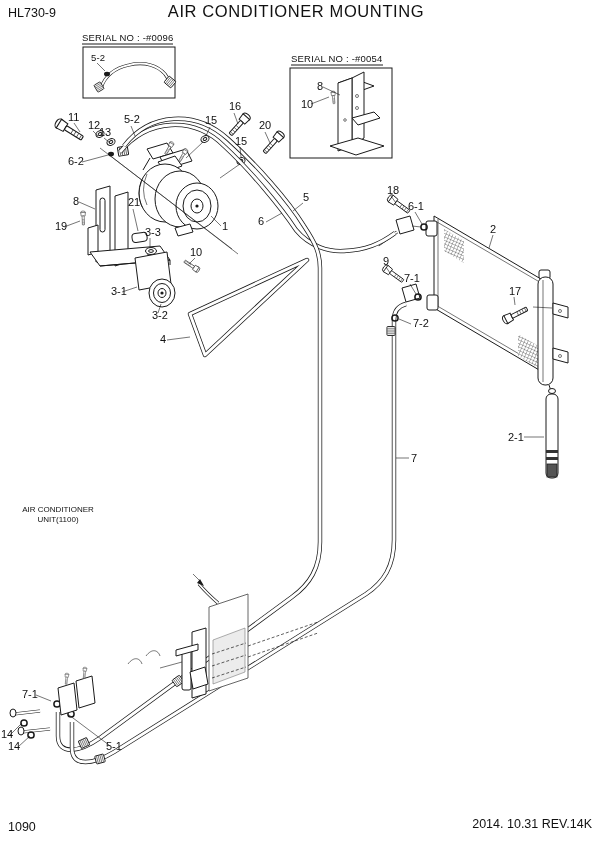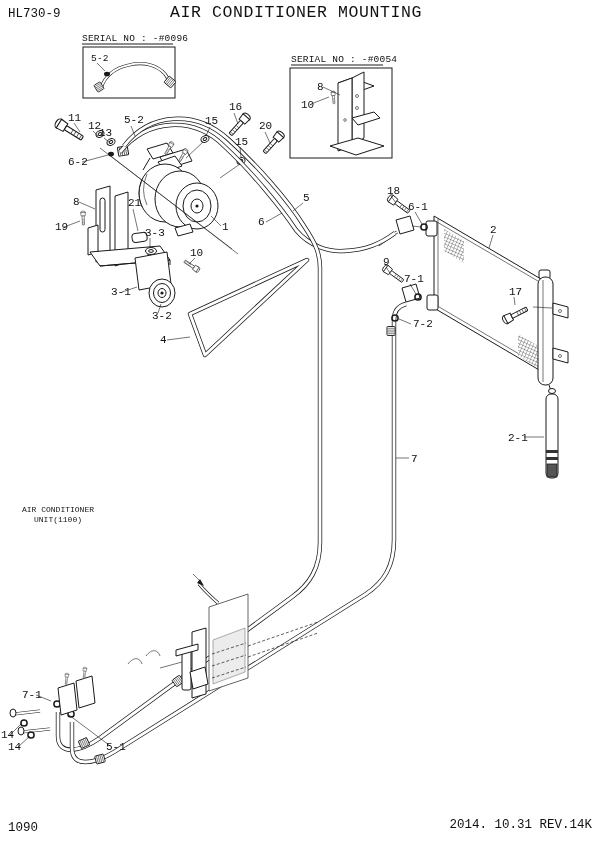--- a/index.html
+++ b/index.html
@@ -1,17 +1,17 @@
 <!DOCTYPE html>
 <html><head>
 <meta charset="utf-8">
 <style>
   html,body{margin:0;padding:0;background:#888;}
   .page{width:600px;height:849px;background:#fff;position:relative;margin:0 auto;
-        font-family:Liberation Mono, monospace;overflow:hidden;}
+        font-family:Liberation Sans, sans-serif;overflow:hidden;}
   svg{position:absolute;left:0;top:0;}
   .ln{fill:none;stroke:#1a1a1a;stroke-width:1;}
   .thin{fill:none;stroke:#1a1a1a;stroke-width:0.6;}
   .wh{fill:#ffffff;stroke:#1a1a1a;stroke-width:1;}
   .tube-o{fill:none;stroke:#1a1a1a;stroke-width:4.4;}
   .tube-i{fill:none;stroke:#ffffff;stroke-width:2.9;}
   .tube2-o{fill:none;stroke:#1a1a1a;stroke-width:3.2;}
   .tube2-i{fill:none;stroke:#ffffff;stroke-width:1.9;}
   .lbl{font-size:11px;fill:#111;}
   .sm{font-size:9.5px;fill:#111;letter-spacing:.2px;}

